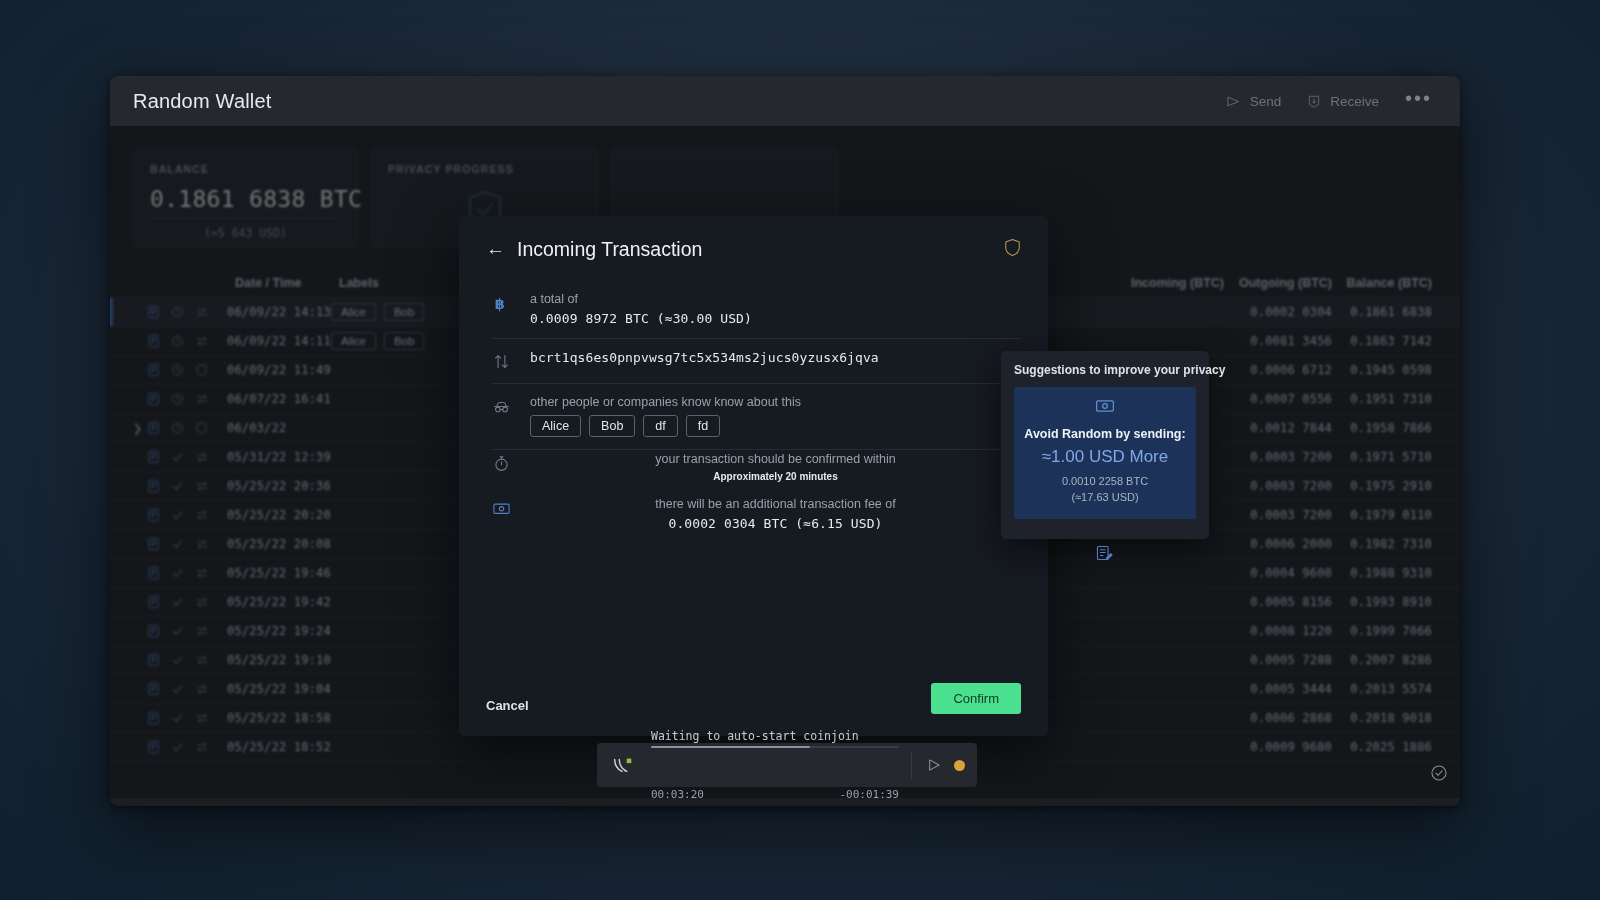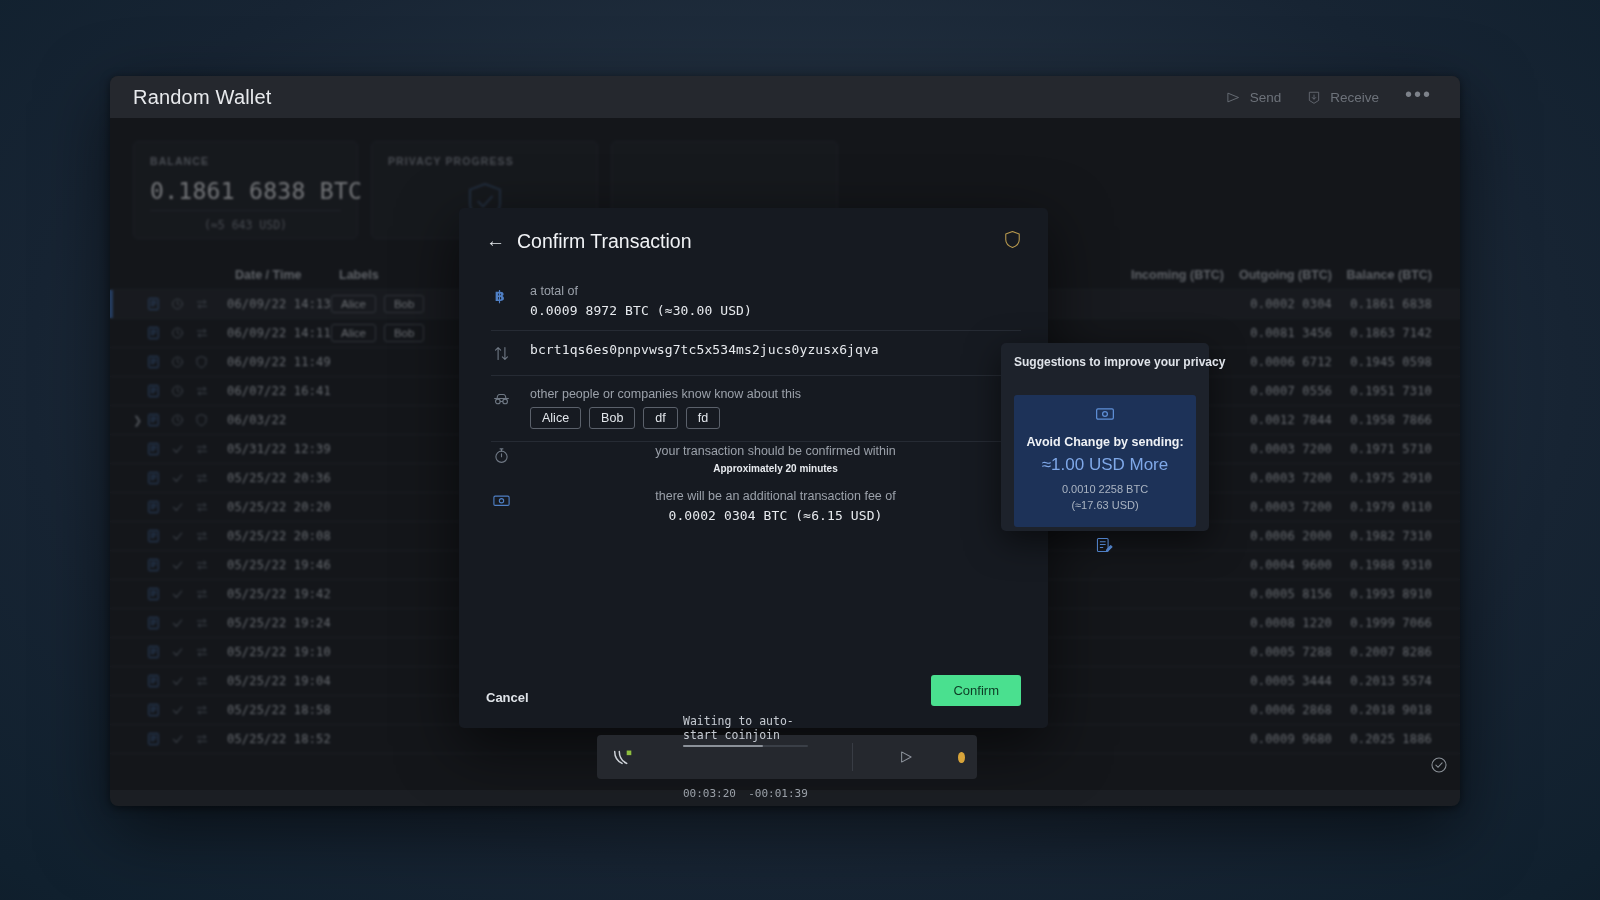--- a/index.html
+++ b/index.html
@@ -19,21 +19,21 @@
     left: 110px; top: 76px;
     width: 1350px; height: 730px;
     background: #1b1e23;
     border-radius: 8px;
     box-shadow: 0 24px 70px rgba(0,0,0,.55), 0 2px 10px rgba(0,0,0,.5);
     overflow: hidden;
   }
 
   
   .titlebar {
-    height: 42px;
+    height: 50px;
     background: #25282e;
     display: flex; align-items: center;
     padding: 0 22px 0 23px;
     position: relative;
   }
   .wallet-title {
     font-size: 20px; color: #e8eaed; font-weight: 400;
     letter-spacing: .2px;
   }
   .titlebar-actions {
@@ -238,21 +238,21 @@
     position: absolute;
     left: 891px; top: 225px;
     width: 208px; height: 188px;
     background: #1d222b;
     border-radius: 5px;
     box-shadow: 0 10px 34px rgba(0,0,0,.55);
     padding: 12px 13px;
   }
   .suggest-title {
     font-size: 12px; color: #dfe3e9; font-weight: 700;
-    text-align: center; margin-bottom: 26px; white-space: nowrap;
+    text-align: center; margin-bottom: 10px; white-space: nowrap;
   }
   .suggest-card {
     background: #1d3258;
     border-radius: 3px;
     height: 132px;
     padding: 11px 10px 0 10px;
     text-align: center;
   }
   .sc-icon { margin-bottom: 9px; }
   .sc-head {
@@ -274,21 +274,20 @@
 
   
   .coinjoin {
     position: absolute;
     left: 487px; bottom: 11px;
     width: 380px; height: 44px;
     background: #25282e;
     border-radius: 4px;
     display: flex; align-items: center;
     padding: 0 8px 0 14px;
-    gap: 32px;
   }
   .cj-icon { flex: 0 0 28px; display:flex; align-items:center; }
   .cj-main { flex: 1 1 auto; padding: 0 10px 0 12px; }
   .cj-text {
     font-family: "DejaVu Sans Mono", monospace;
     font-size: 11.5px; color: #c6cbd2;
     margin-bottom: 3px;
   }
   .cj-track {
     height: 2px; background: #3a3f47; border-radius: 1px;
@@ -835,21 +834,21 @@
           </div>
           <div class="rowdiv"></div>
         </div>
     </div>
 
     <div class="dim"></div>
 
     <div class="dialog">
       <div class="dlg-head">
         <span class="back-arrow">←</span>
-        <span class="dlg-title">Confirm Transaction</span>
+        <span class="dlg-title">Incoming Transaction</span>
         <span class="dlg-shield">
           <svg width="17" height="19" viewBox="0 0 24 26" fill="none" stroke="#b99a4e" stroke-width="1.5" stroke-linejoin="round">
               <path d="M12 1.6 L21.5 5.2 v8.2 c0 5.4 -4 9 -9.5 11 C6.5 22.4 2.5 18.8 2.5 13.4 V5.2 Z"></path>
             </svg>
         </span>
       </div>
 
       <div class="prev-rows">
 
         <div class="prow">
@@ -932,21 +931,21 @@
 
     <div class="suggest">
       <div class="suggest-title">Suggestions to improve your privacy</div>
       <div class="suggest-card">
         <div class="sc-icon">
           <svg width="20" height="16" viewBox="0 0 22 18" fill="none" stroke="#5e8fd6" stroke-width="1.4" stroke-linejoin="round">
               <rect x="1.6" y="3.2" width="18.8" height="11.6" rx="1.5"></rect>
               <circle cx="11" cy="9" r="2.7"></circle>
             </svg>
         </div>
-        <div class="sc-head">Avoid Change by sending:</div>
+        <div class="sc-head">Avoid Random by sending:</div>
         <div class="sc-amount">≈1.00 USD  More</div>
         <div class="sc-btc">0.0010 2258 BTC</div>
         <div class="sc-usd">(≈17.63 USD)</div>
       </div>
     </div>
 
     <div class="edit-float">
       <svg width="18" height="18" viewBox="0 0 22 22" fill="none" stroke="#4f7fc4" stroke-width="1.3" stroke-linejoin="round">
           <rect x="3" y="3" width="13" height="16" rx="1.3"></rect>
           <path d="M6 7 h7 M6 10.5 h7 M6 14 h4"></path>

